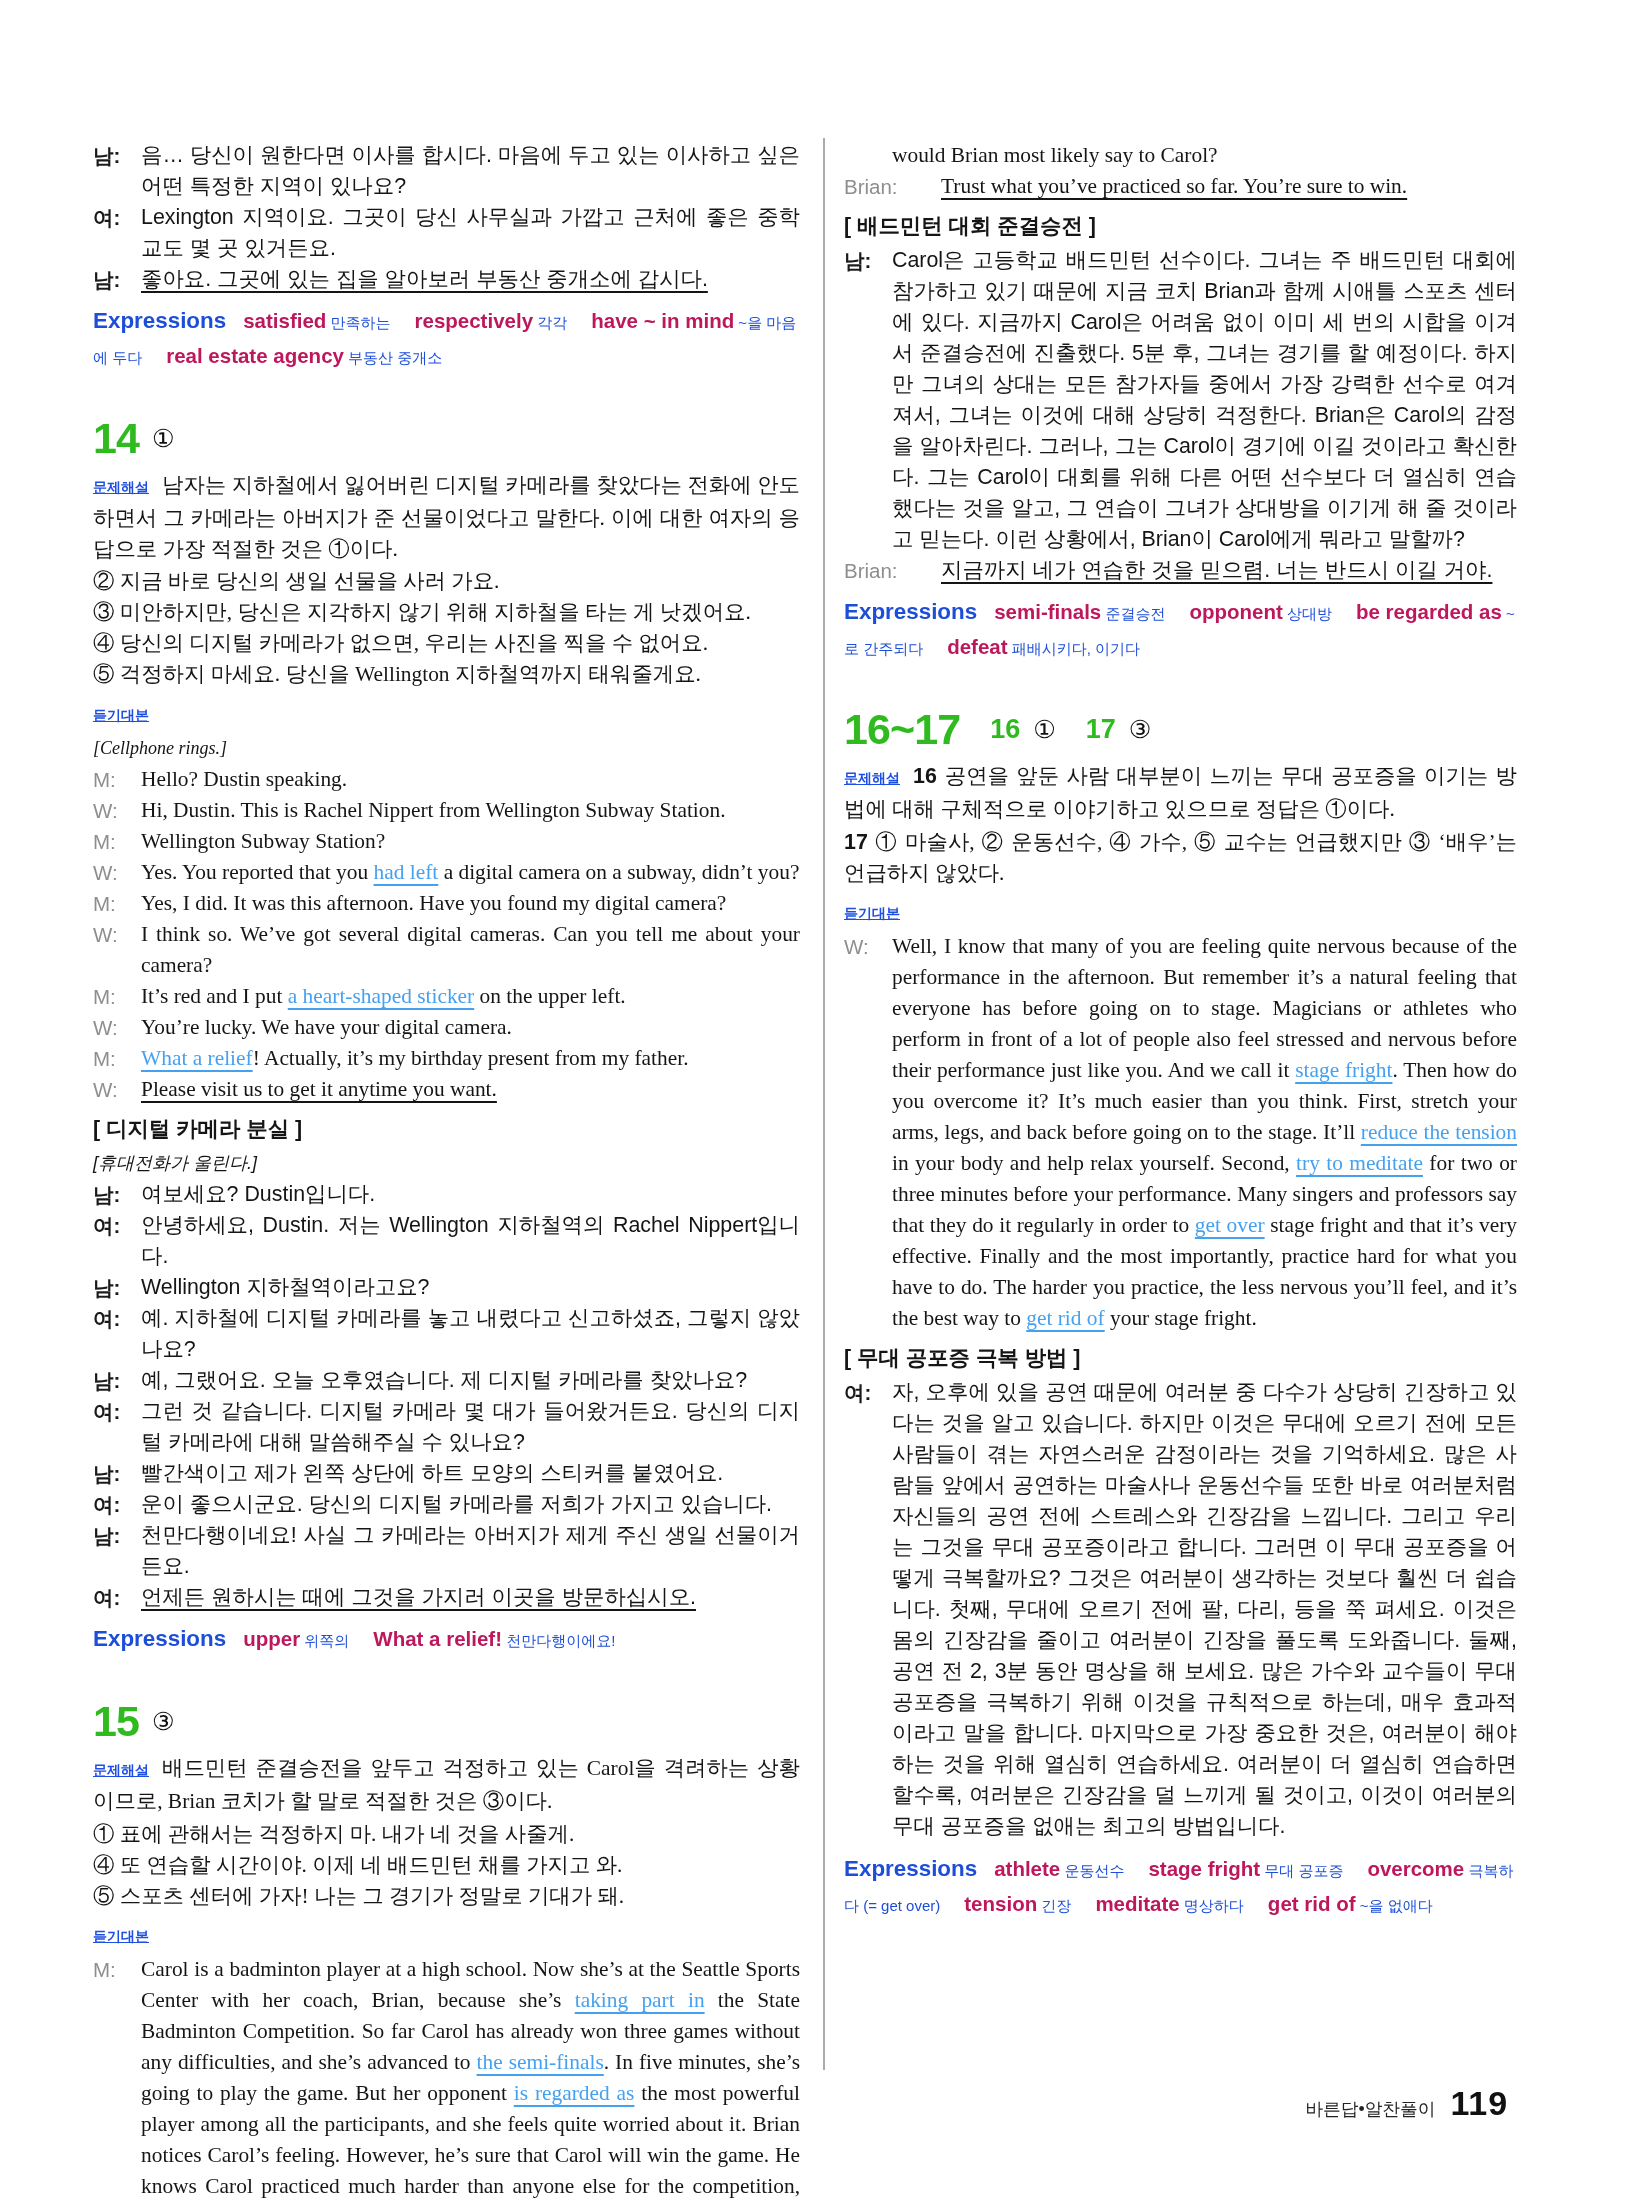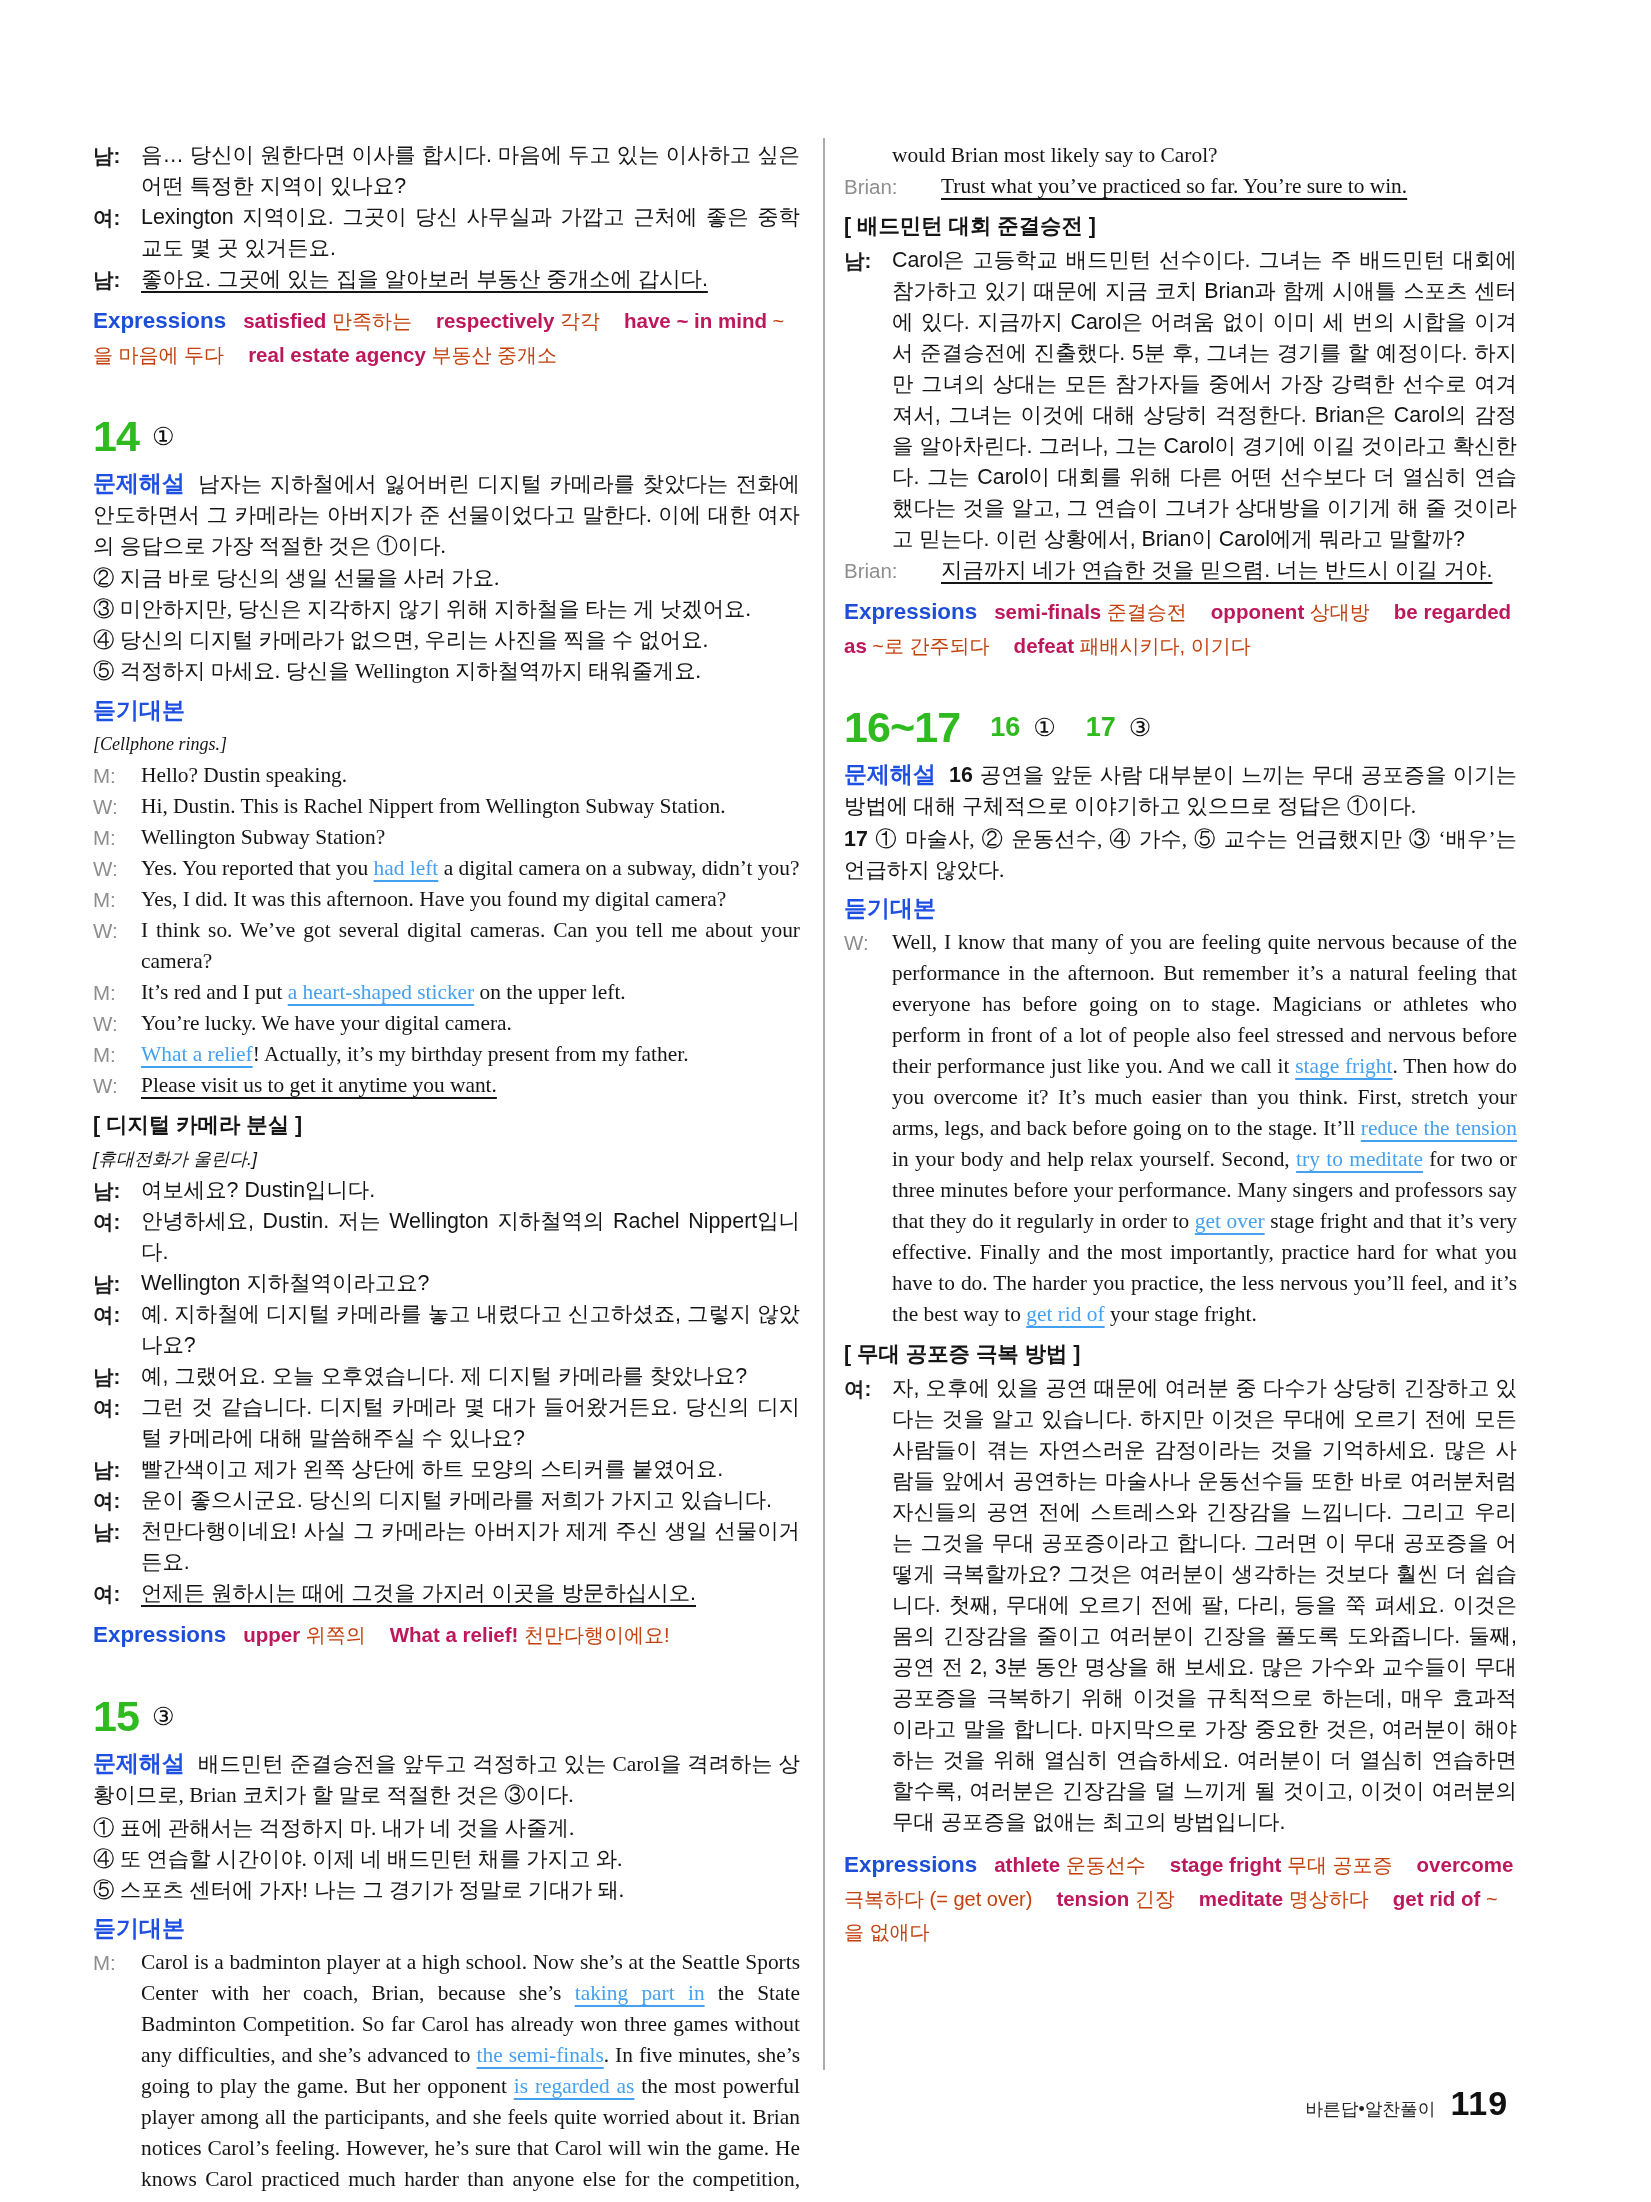--- a/index.html
+++ b/index.html
@@ -12,26 +12,26 @@
   .sans{font-family:"Liberation Sans",sans-serif;}
   .blk-dialog{position:relative;padding-left:48px;font-size:21.4px;line-height:31px;text-align:justify;}
   .blk-dialog.wide{padding-left:97px;}
   .dlabel{position:absolute;left:0;top:0;font-size:20.5px;font-family:"Liberation Sans",sans-serif;}
   .dlabel.en{color:#8e8e8e;font-weight:400;}
   .dlabel.ko{color:#1a1a1a;font-weight:700;}
   .blk-para{font-size:21.4px;line-height:31px;text-align:justify;}
   .blk-stage{font-size:18px;line-height:31px;font-style:italic;}
   .blk-title{font-family:"Liberation Sans",sans-serif;font-weight:700;font-size:21.4px;line-height:32px;margin:8.4px 0 2.8px;}
   .blk-labelline{font-size:21.4px;line-height:31px;margin:7.5px 0 1.9px;text-align:justify;}
-  .bluelabel{color:#1d4fe3;font-family:"Liberation Sans",sans-serif;font-weight:700;font-size:23px;margin-right:13px;}
+  .bluelabel{color:#1d4fe3;font-family:"Liberation Sans",sans-serif;font-weight:700;font-size:14px;margin-right:13px;text-decoration:underline;}
   .blk-expr{font-size:19.6px;line-height:33px;margin:9.3px 0 0;font-family:"Liberation Sans",sans-serif;}
   .exprlabel{color:#1d4ed8;font-weight:700;font-size:22.4px;margin-right:17px;}
   .expr-item{margin-right:24px;}
   .expr-en{font-weight:700;font-size:20.5px;color:#be185d;}
-  .expr-ko{font-size:20px;color:#c2410c;}
+  .expr-ko{font-size:15px;color:#1d4ed8;}
   .blk-qnum{margin:43px 0 9.3px;}
   .q-num{color:#2fbb1f;font-family:"Liberation Sans",sans-serif;font-weight:700;font-size:43px;line-height:1;letter-spacing:-0.9px;}
   .q-sub{color:#2fbb1f;font-family:"Liberation Sans",sans-serif;font-weight:700;font-size:27px;margin-left:30px;position:relative;top:-6.5px;}
   .q-ans{font-size:25px;margin-left:13px;position:relative;top:-6.5px;font-family:"DejaVu Sans",sans-serif;color:#111;}
   .run-bu{color:#45a1f0;text-decoration:underline;text-underline-offset:4.7px;text-decoration-thickness:1.9px;}
   .run-u{text-decoration:underline;text-underline-offset:4.7px;text-decoration-thickness:1.9px;}
   .run-b{font-weight:700;font-family:"Liberation Sans",sans-serif;}
   .footer{position:absolute;right:144px;top:2084px;display:flex;align-items:baseline;gap:15px;font-family:"Liberation Sans",sans-serif;}
   .footer-label{font-size:17.7px;color:#222;}
   .footer-page{font-size:34px;font-weight:700;letter-spacing:0.9px;color:#111;}

